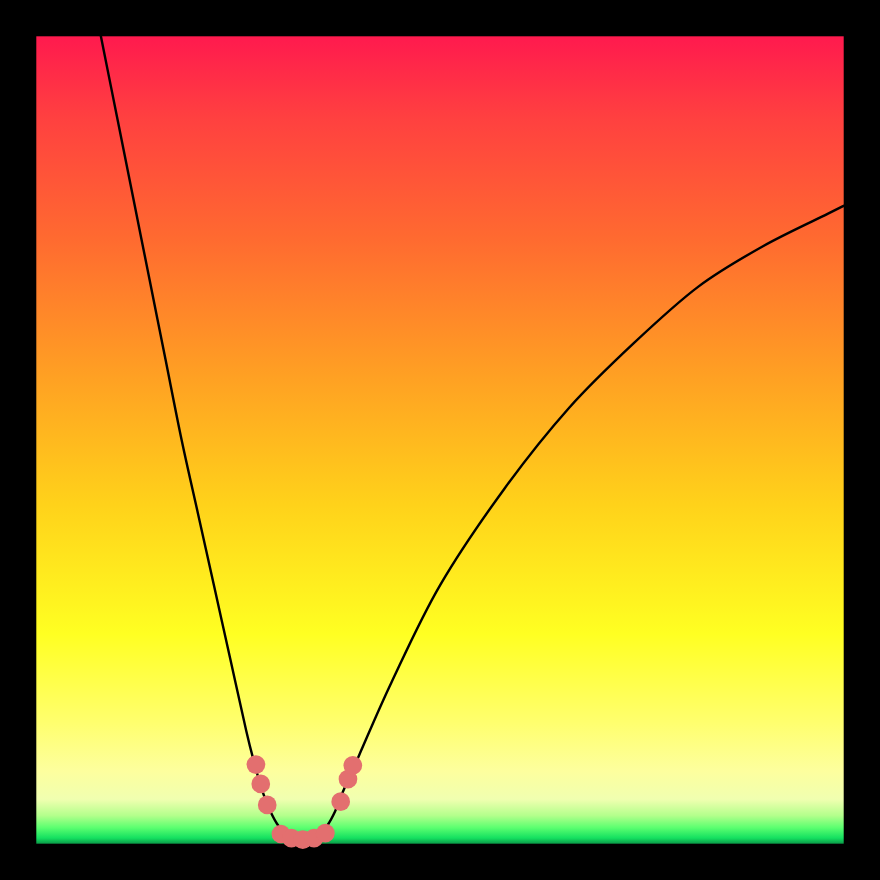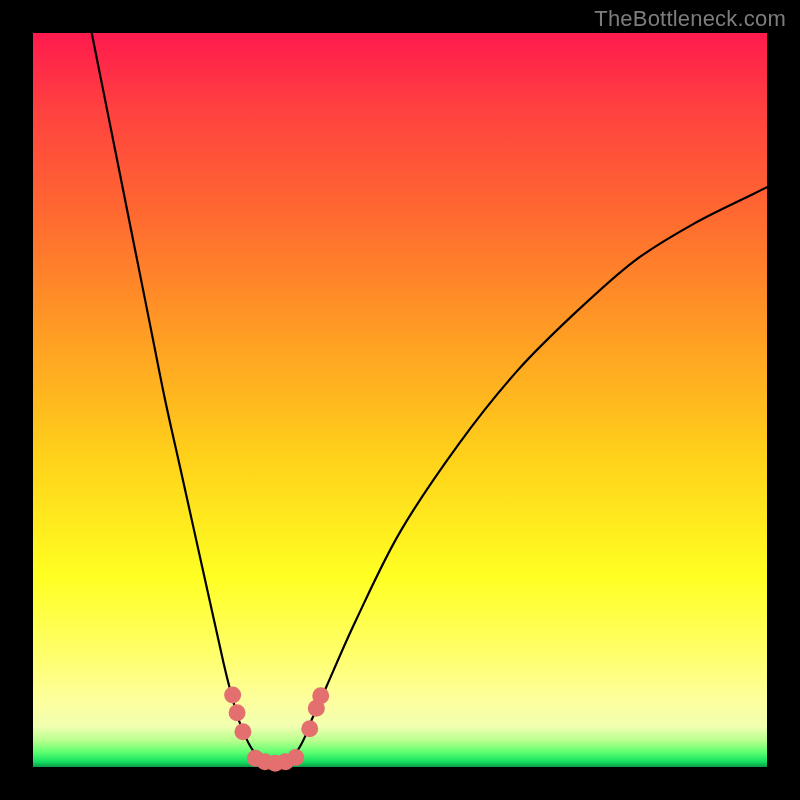--- a/index.html
+++ b/index.html
@@ -81,14 +81,13 @@
         <circle cx="231.944" cy="728.862" r="8.5" fill="#e36f6f"></circle>
         <circle cx="242.22" cy="730.33" r="8.5" fill="#e36f6f"></circle>
         <circle cx="252.49599999999998" cy="728.862" r="8.5" fill="#e36f6f"></circle>
         <circle cx="262.772" cy="724.458" r="8.5" fill="#e36f6f"></circle>
         <circle cx="276.718" cy="695.832" r="8.5" fill="#e36f6f"></circle>
         <circle cx="283.324" cy="675.28" r="8.5" fill="#e36f6f"></circle>
         <circle cx="287.728" cy="662.802" r="8.5" fill="#e36f6f"></circle>
       </g>
   </svg>
 
-  <div class="watermark">TheBottleneck.com</div>
 </div>
 
 </body></html>

